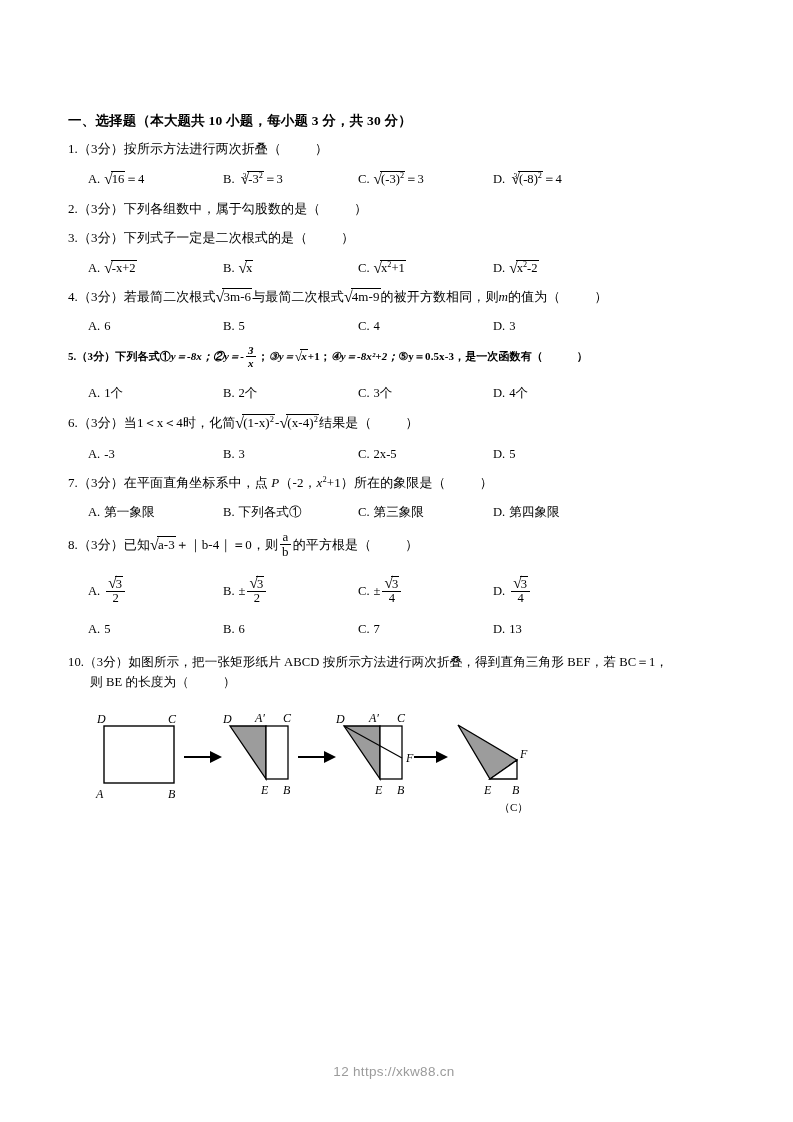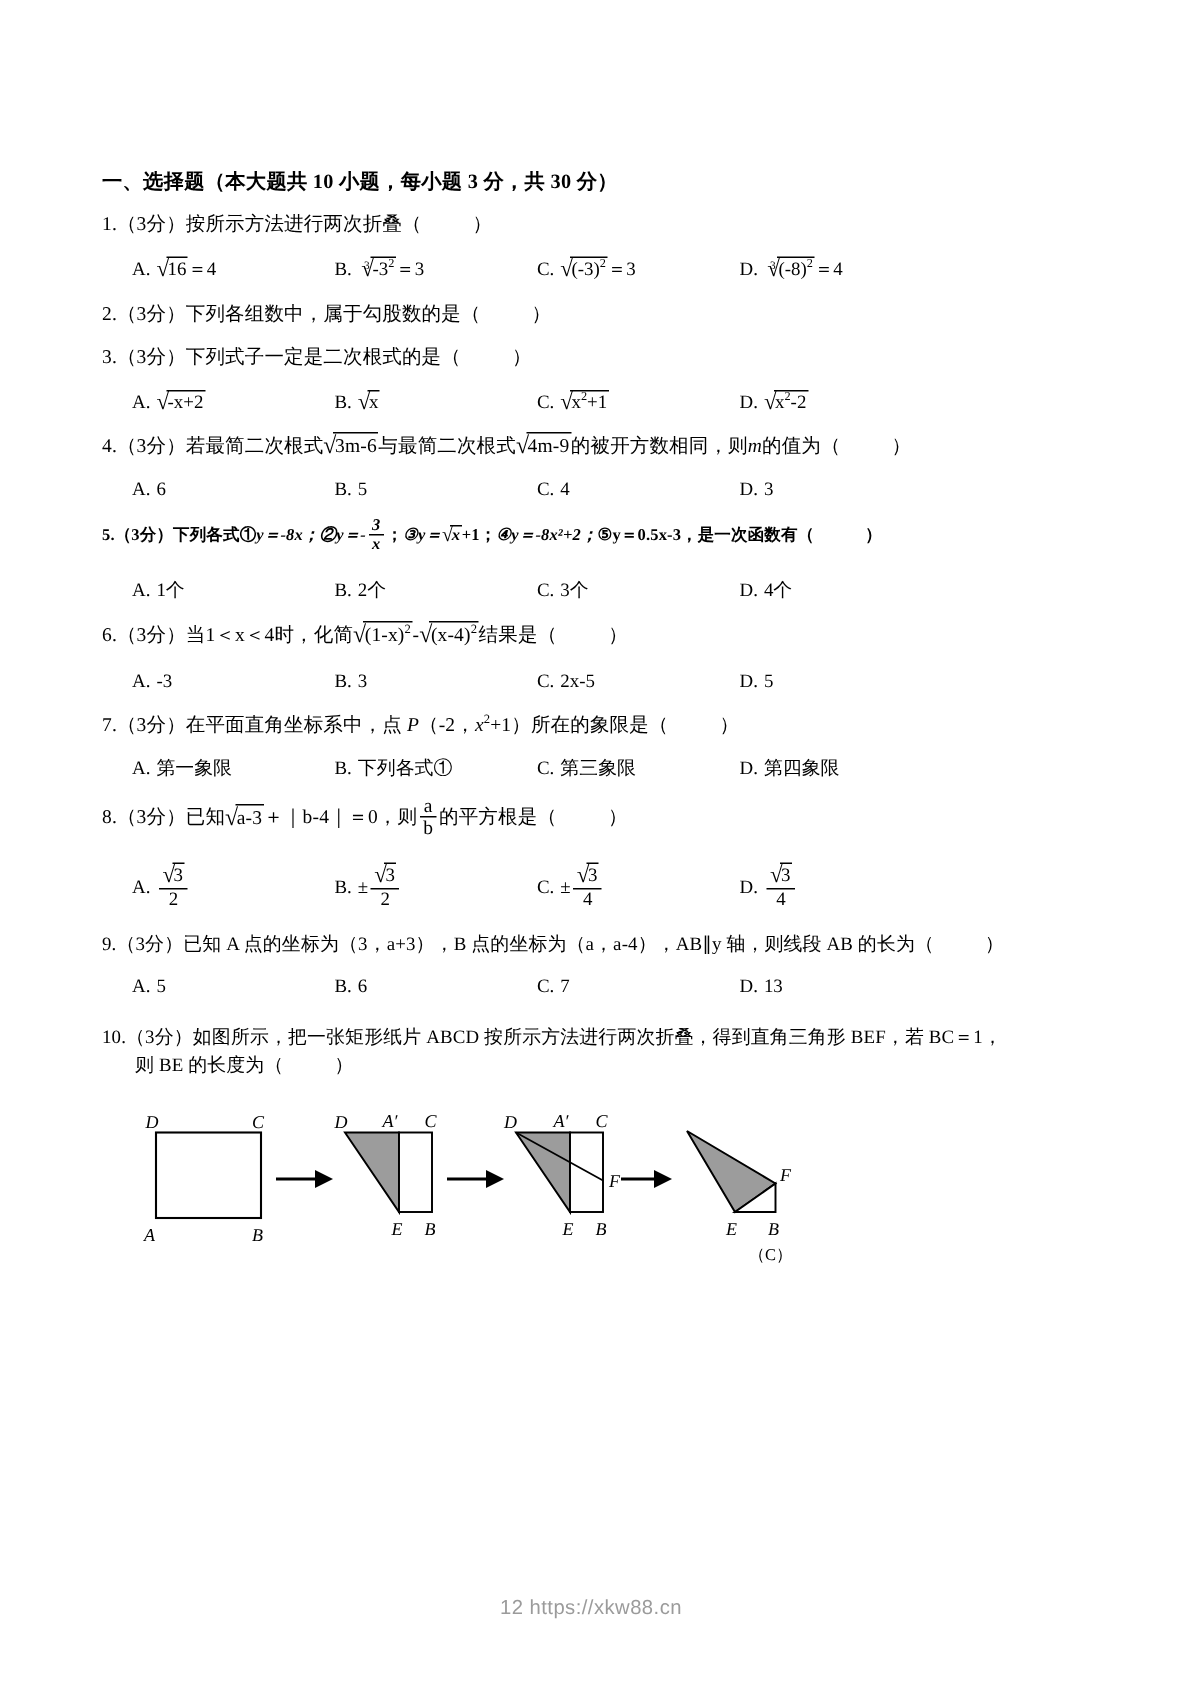--- a/index.html
+++ b/index.html
@@ -244,23 +244,20 @@
         <div class="opt">
           <span class="opt-letter">C.</span><span>±</span><span class="frac"><span class="num"><span class="rad"><span class="sign">√</span><span class="cand">3</span></span></span><span class="den">4</span></span>
         </div>
         <div class="opt">
           <span class="opt-letter">D.</span><span></span><span class="frac"><span class="num"><span class="rad"><span class="sign">√</span><span class="cand">3</span></span></span><span class="den">4</span></span>
         </div>
       </div>
     </div>
 
     <div class="q" style="margin-top:12px;">
-      <div class="q-stem" style="font-size:12.6px;">
-        <span>9.</span><span>（3分）</span><span class="mi" style="font-style:normal;">已知 A 点的坐标为（3，a+3），B 点的坐标为（a，a-4），AB∥y 轴，则线段 AB 的长为（</span><span class="blank"></span><span>）</span>
-      </div>
       <div class="opts">
         <div class="opt"><span class="opt-letter">A.</span><span>5</span></div>
         <div class="opt"><span class="opt-letter">B.</span><span>6</span></div>
         <div class="opt"><span class="opt-letter">C.</span><span>7</span></div>
         <div class="opt"><span class="opt-letter">D.</span><span>13</span></div>
       </div>
     </div>
 
     <div class="q" style="margin-top:14px;">
       <div class="q-stem" style="font-size:12.6px;">

